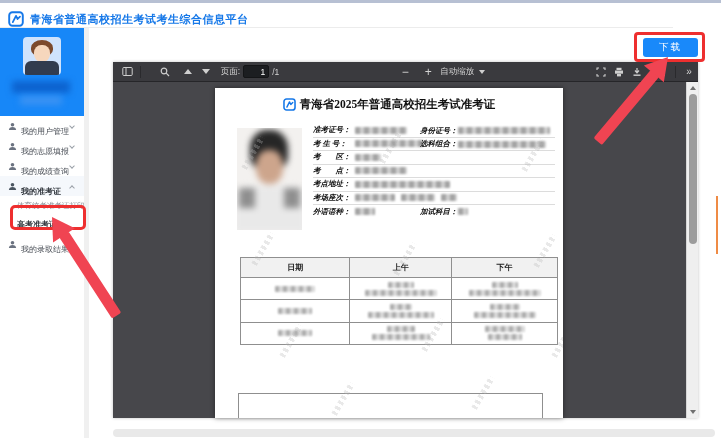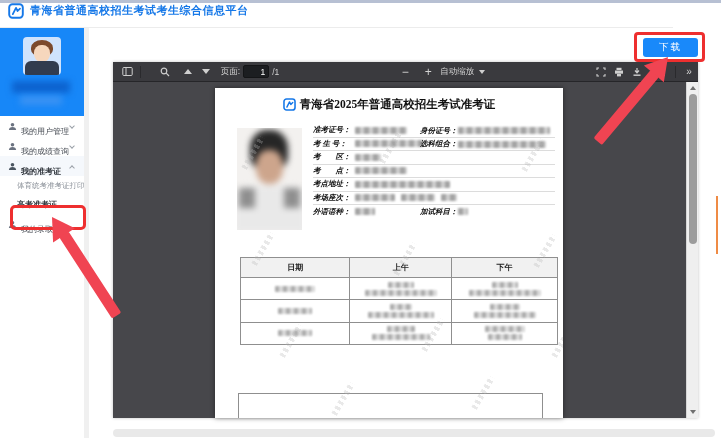--- a/index.html
+++ b/index.html
@@ -3,21 +3,21 @@
 <meta charset="utf-8">
 <style>
   html,body{margin:0;padding:0;background:#fff;}
   *{box-sizing:border-box;font-family:"Liberation Sans",sans-serif;}
   .screen{position:relative;width:721px;height:438px;overflow:hidden;background:#fff;}
 
   
   .top-strip{position:absolute;left:0;top:0;width:721px;height:3px;background:#b7c0d3;}
 
   
-  .app-header{position:absolute;left:0;top:3px;width:673px;height:25px;background:#fff;border-bottom:1px solid #ececec;display:flex;align-items:flex-start;padding-left:8px;}
+  .app-header{position:absolute;left:0;top:3px;width:673px;height:25px;background:#fff;border-bottom:1px solid #ececec;display:flex;align-items:flex-end;padding-left:8px;}
   .app-logo{width:16px;height:16px;margin-right:6px;flex:0 0 auto;}
   .app-title{font-size:11px;font-weight:bold;color:#1678e8;letter-spacing:0.5px;}
 
   
   .sidebar{position:absolute;left:0;top:28px;width:84px;height:410px;background:#fff;}
   .sidebar-scroll{position:absolute;left:84px;top:28px;width:5px;height:410px;background:#f0f0f0;}
   .profile{position:absolute;left:0;top:0;width:84px;height:88px;background:#1787f8;overflow:hidden;}
   .avatar{position:absolute;left:23px;top:9px;width:38px;height:38px;border-radius:4px;background:#cfe3fd;overflow:hidden;}
   .av-hair{position:absolute;left:8px;top:3px;width:22px;height:16px;border-radius:50% 50% 40% 40%;background:#7c4a2d;}
   .av-face{position:absolute;left:11px;top:8px;width:16px;height:17px;border-radius:45%;background:#f6d7bd;}
@@ -140,20 +140,28 @@
             <path d="M1 9c0-2.2 1.8-3.5 4-3.5S9 6.8 9 9z" fill="#6b7280"></path>
           </svg>
         <span class="lbl">我的用户管理</span>
         <span class="chev"></span>
       </div>
       <div class="side-item">
         <svg class="picon" viewBox="0 0 10 10">
             <circle cx="5" cy="3" r="2" fill="#6b7280"></circle>
             <path d="M1 9c0-2.2 1.8-3.5 4-3.5S9 6.8 9 9z" fill="#6b7280"></path>
           </svg>
+        <span class="lbl">我的志愿填报</span>
+        <span class="chev"></span>
+      </div>
+      <div class="side-item">
+        <svg class="picon" viewBox="0 0 10 10">
+            <circle cx="5" cy="3" r="2" fill="#6b7280"></circle>
+            <path d="M1 9c0-2.2 1.8-3.5 4-3.5S9 6.8 9 9z" fill="#6b7280"></path>
+          </svg>
         <span class="lbl">我的成绩查询</span>
         <span class="chev"></span>
       </div>
       <div class="side-item active">
         <svg class="picon" viewBox="0 0 10 10">
             <circle cx="5" cy="3" r="2" fill="#4b5560"></circle>
             <path d="M1 9c0-2.2 1.8-3.5 4-3.5S9 6.8 9 9z" fill="#4b5560"></path>
           </svg>
         <span class="lbl">我的准考证</span>
         <span class="chev up"></span>

